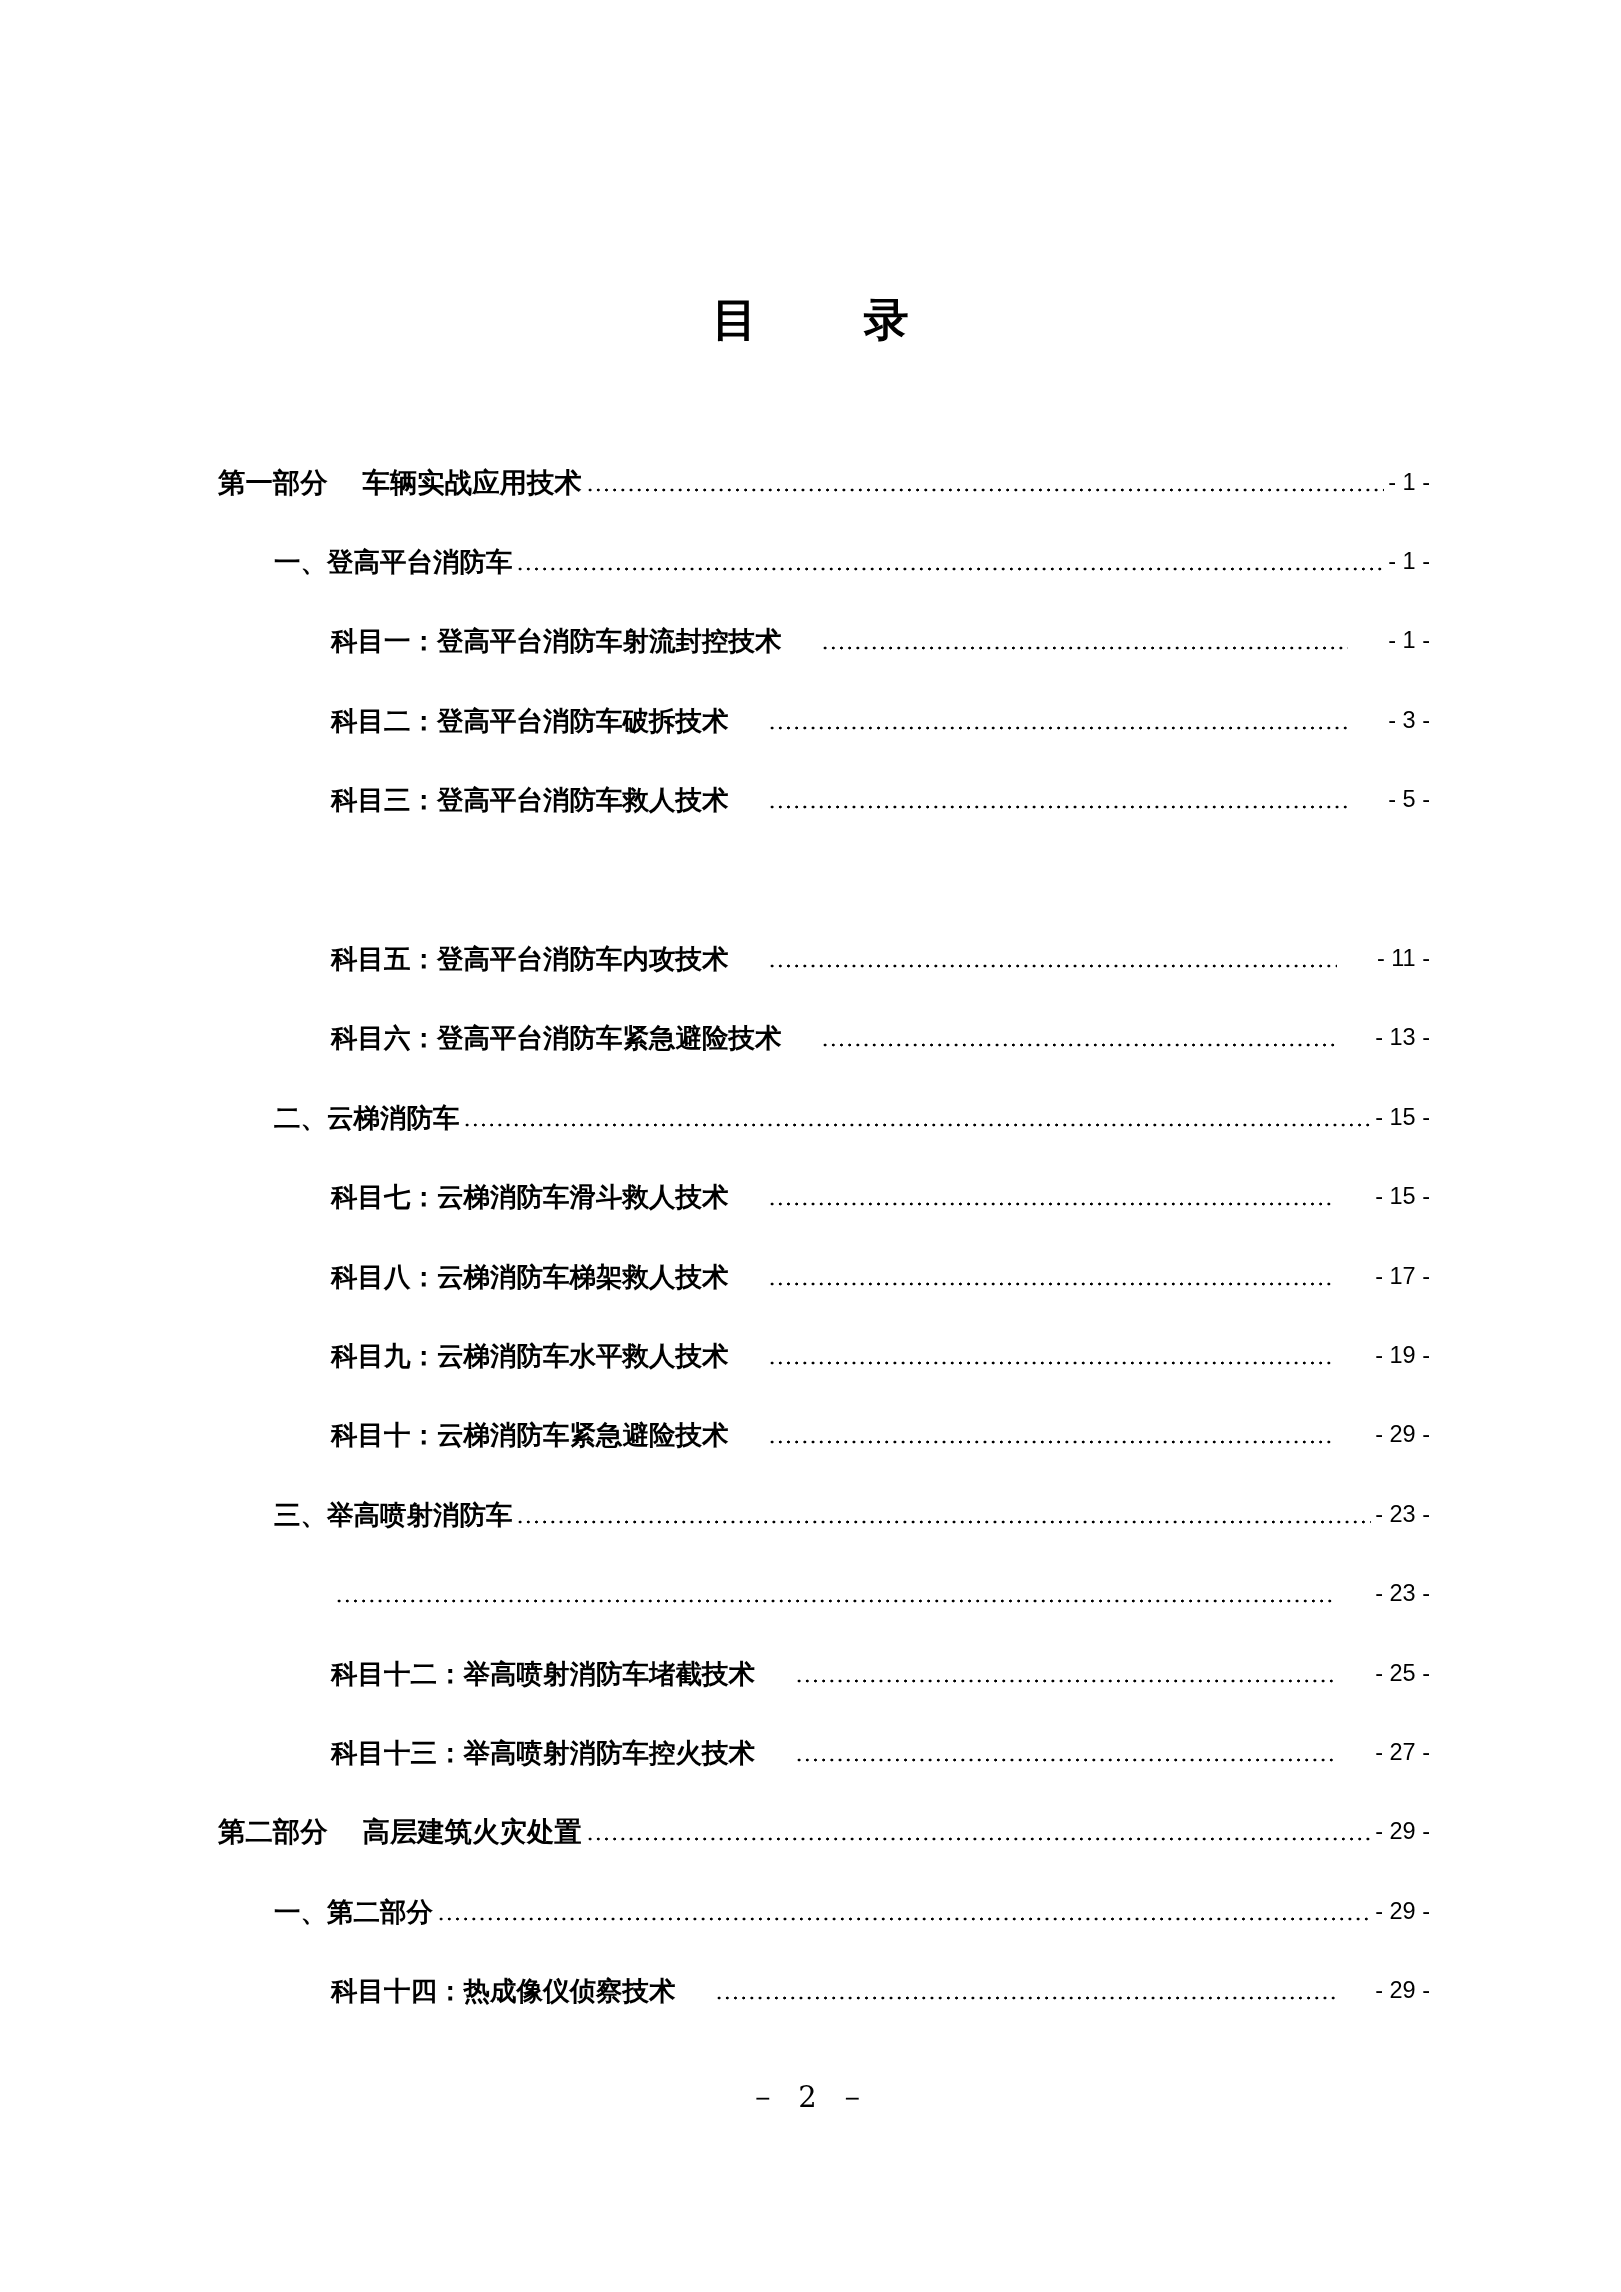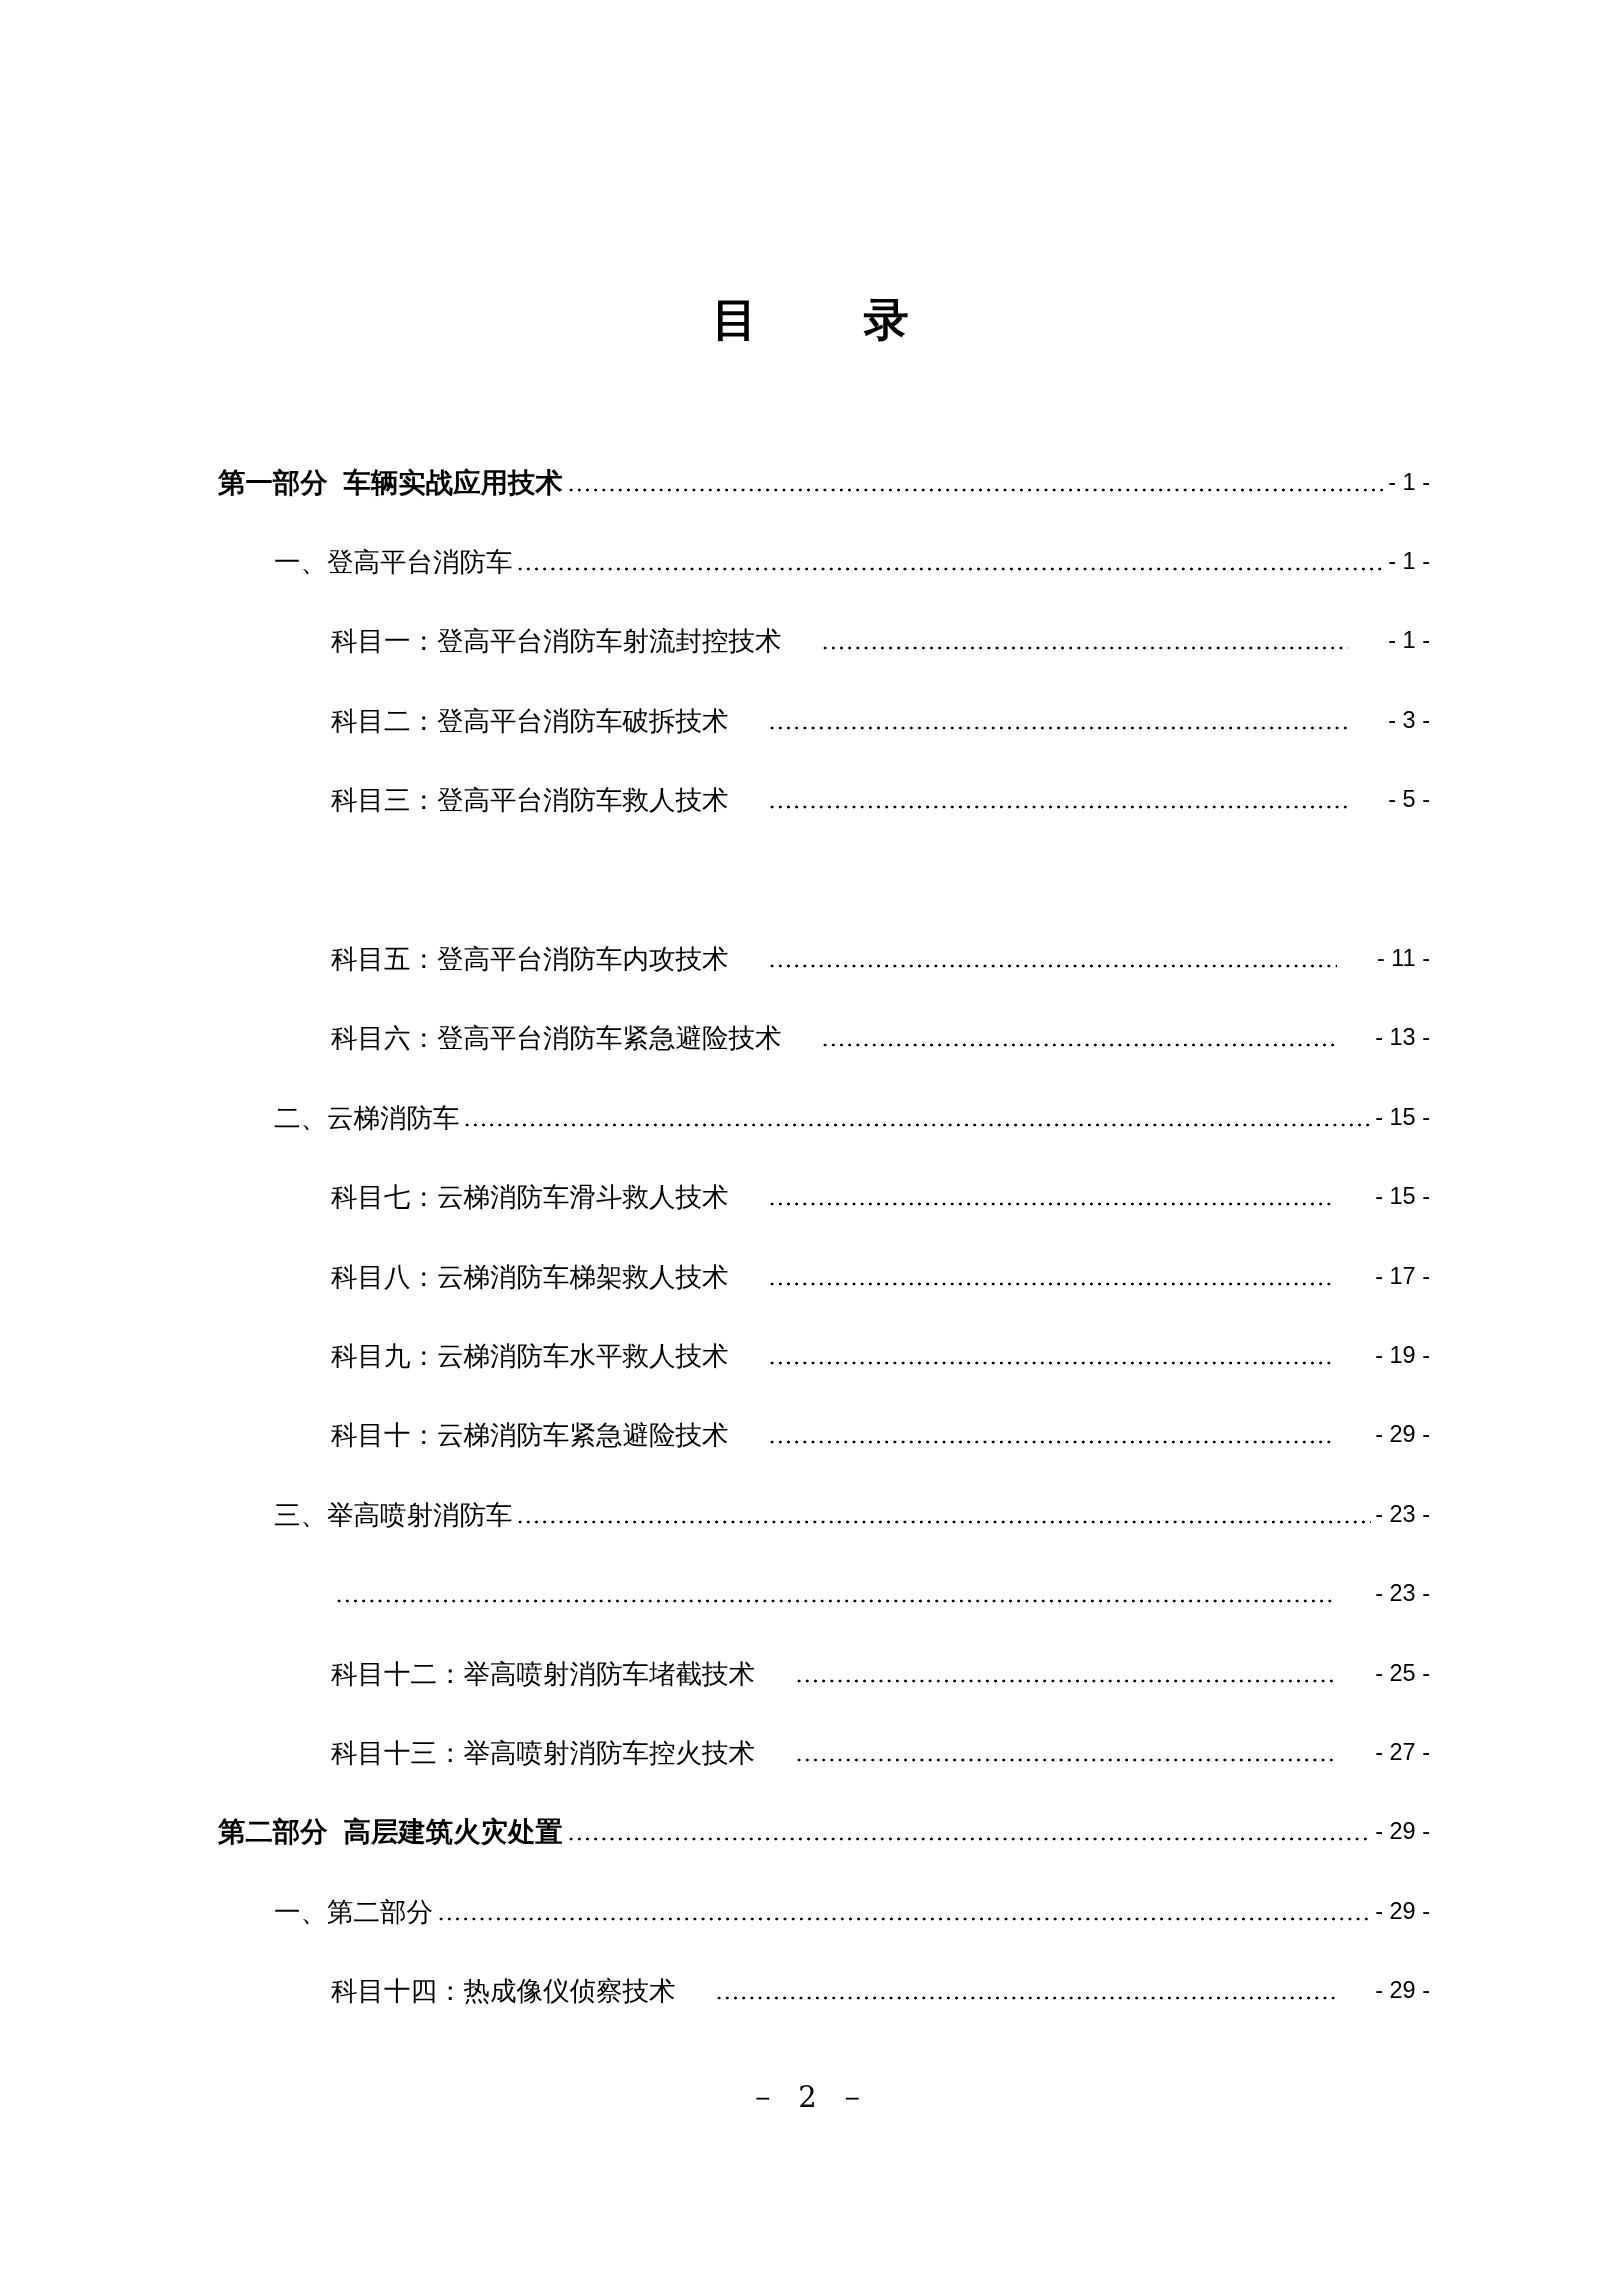--- a/index.html
+++ b/index.html
@@ -53,24 +53,24 @@
       font-size: 26.5px;
     }
     .level-0 .toc-label {
       font-family: "DejaVu Serif", "Liberation Serif", serif;
       font-weight: bold;
       font-size: 27.4px;
     }
     .level-1 .toc-label,
     .level-2 .toc-label {
       font-family: "DejaVu Sans", "Liberation Sans", sans-serif;
-      font-weight: normal;
+      font-weight: bold;
     }
     .toc-part-prefix {
-      margin-right: 16px;
+      margin-right: 35px;
     }
     .toc-leader {
       flex: 1 1 auto;
       margin: 0 3.9px 9.8px 3.9px;
       height: 3.9px;
       background-image: radial-gradient(circle, #000 1.3px, transparent 1.6px);
       background-size: 8.2px 3.9px;
       background-repeat: repeat-x;
       background-position: left center;
     }

